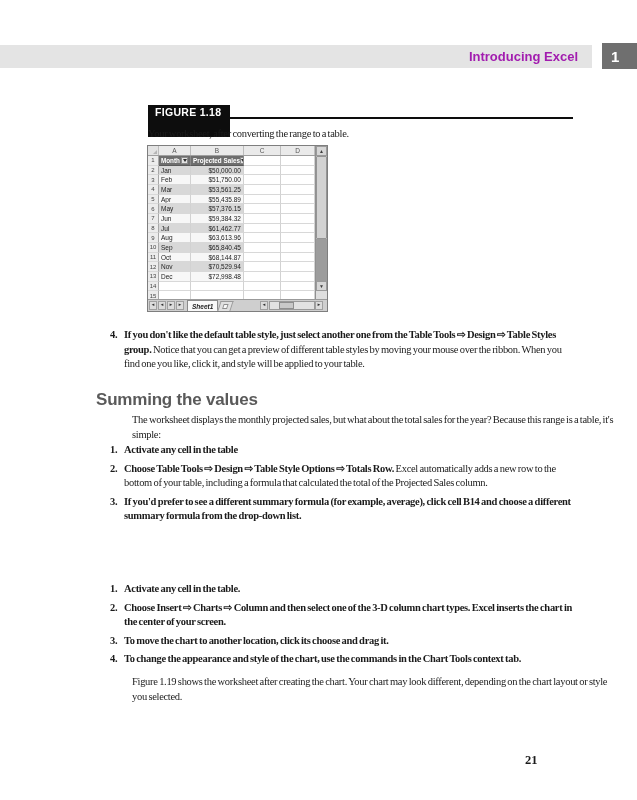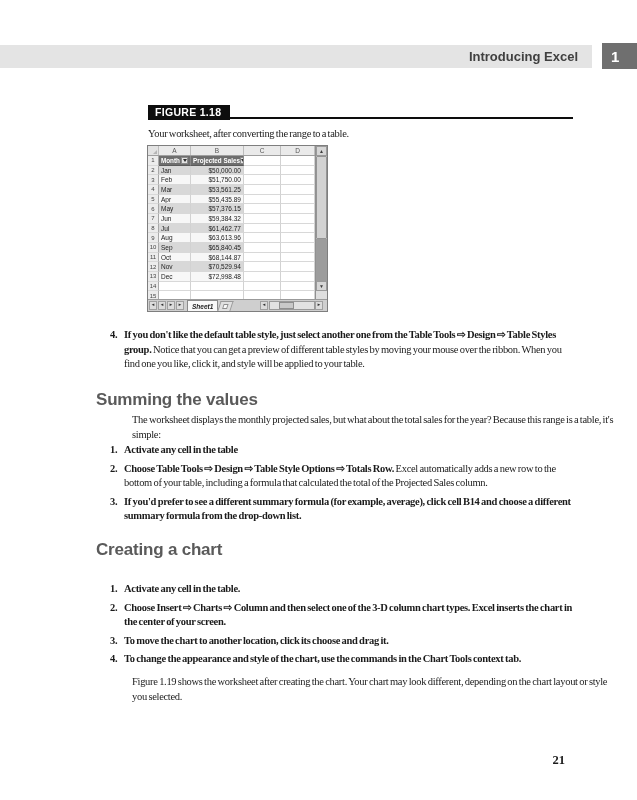--- a/index.html
+++ b/index.html
@@ -2,43 +2,43 @@
 <html><head>
 <meta charset="utf-8">
 <style>
   html,body{margin:0;padding:0;background:#fff;}
   .page{position:relative;width:637px;height:800px;background:#ffffff;overflow:hidden;
         font-family:"Liberation Serif", serif;color:#1b1b1b;}
 
   
   .runbar{position:absolute;left:0;top:45px;width:592px;height:23px;background:#e4e4e4;
           display:flex;align-items:center;justify-content:flex-end;padding-right:14px;box-sizing:border-box;}
-  .runbar .rt{font-family:"Liberation Sans",sans-serif;font-weight:bold;font-size:13px;color:#404040;}
+  .runbar .rt{font-family:"Liberation Sans",sans-serif;font-weight:bold;font-size:13px;color:#a21caf;}
   .chaptab{position:absolute;left:602px;top:43px;width:35px;height:26px;background:#6f6f6f;
            color:#fff;font-family:"Liberation Sans",sans-serif;font-weight:bold;font-size:15px;
            display:flex;align-items:center;padding-left:9px;box-sizing:border-box;}
 
   
   .figrule{position:absolute;left:148px;top:102px;width:425px;height:15px;border-bottom:2px solid #0d0d0d;}
   .figlabel{display:inline-block;background:#0d0d0d;color:#fff;height:15px;line-height:15px;
-            padding:0 9px 0 7px;font-family:"Liberation Sans",sans-serif;font-weight:bold;
+            padding:0 9px 17px 7px;font-family:"Liberation Sans",sans-serif;font-weight:bold;
             font-size:10.5px;letter-spacing:.3px;}
   .figcap{position:absolute;left:148px;top:127px;width:430px;font-size:11px;}
 
   
   .btext{font-size:10.5px;line-height:14.5px;letter-spacing:-0.3px;word-spacing:-0.8px;}
   .shead{position:absolute;left:96px;font-family:"Liberation Sans",sans-serif;font-weight:bold;
          font-size:17px;color:#5a5a5a;letter-spacing:-0.2px;}
   .para{position:absolute;left:96px;width:488px;margin-left:36px;}
   .steps{position:absolute;left:110px;width:468px;}
   .step{display:flex;margin-bottom:4px;}
   .step .num{flex:none;width:14px;font-weight:bold;}
   .step .txt{width:452px;}
   .step .bold{font-weight:bold;}
-  .pageno{position:absolute;left:525px;top:753px;width:40px;text-align:right;
+  .pageno{position:absolute;left:525px;top:753px;width:40px;text-align:left;
           font-weight:bold;font-size:12.5px;}
 
   
   .xl{position:absolute;left:147px;top:145px;width:181px;height:167px;background:#fff;
       border:1px solid #7e7e7e;box-sizing:border-box;font-family:"Liberation Sans",sans-serif;}
   .xl-main{position:absolute;left:0;top:0;right:12px;height:155px;}
   .colhead{display:flex;height:10px;background:#eaeaea;border-bottom:1px solid #9f9f9f;box-sizing:border-box;}
   .colhead .hc{font-size:6.5px;color:#555;text-align:center;line-height:9px;
                border-right:1px solid #bdbdbd;box-sizing:border-box;overflow:hidden;}
   .corner{position:relative;background:#e3e3e3;}
@@ -271,21 +271,20 @@
     <div class="step">
       <span class="num">2.</span>
       <span class="txt"><span class="bold">Choose Table Tools ⇨ Design ⇨ Table Style Options ⇨ Totals Row.</span><span> Excel automatically adds a new row to the bottom of your table, including a formula that calculated the total of the Projected Sales column.</span></span>
     </div>
     <div class="step">
       <span class="num">3.</span>
       <span class="txt"><span class="bold">If you'd prefer to see a different summary formula (for example, average), click cell B14 and choose a different summary formula from the drop-down list.</span><span></span></span>
     </div>
   </div>
 
-  <div class="shead" style="top:540px;">Creating a chart</div>
   <div class="steps btext" style="top:582px;">
     <div class="step">
       <span class="num">1.</span>
       <span class="txt"><span class="bold">Activate any cell in the table.</span><span></span></span>
     </div>
     <div class="step">
       <span class="num">2.</span>
       <span class="txt"><span class="bold">Choose Insert ⇨ Charts ⇨ Column and then select one of the 3-D column chart types. Excel inserts the chart in the center of your screen.</span><span></span></span>
     </div>
     <div class="step">

